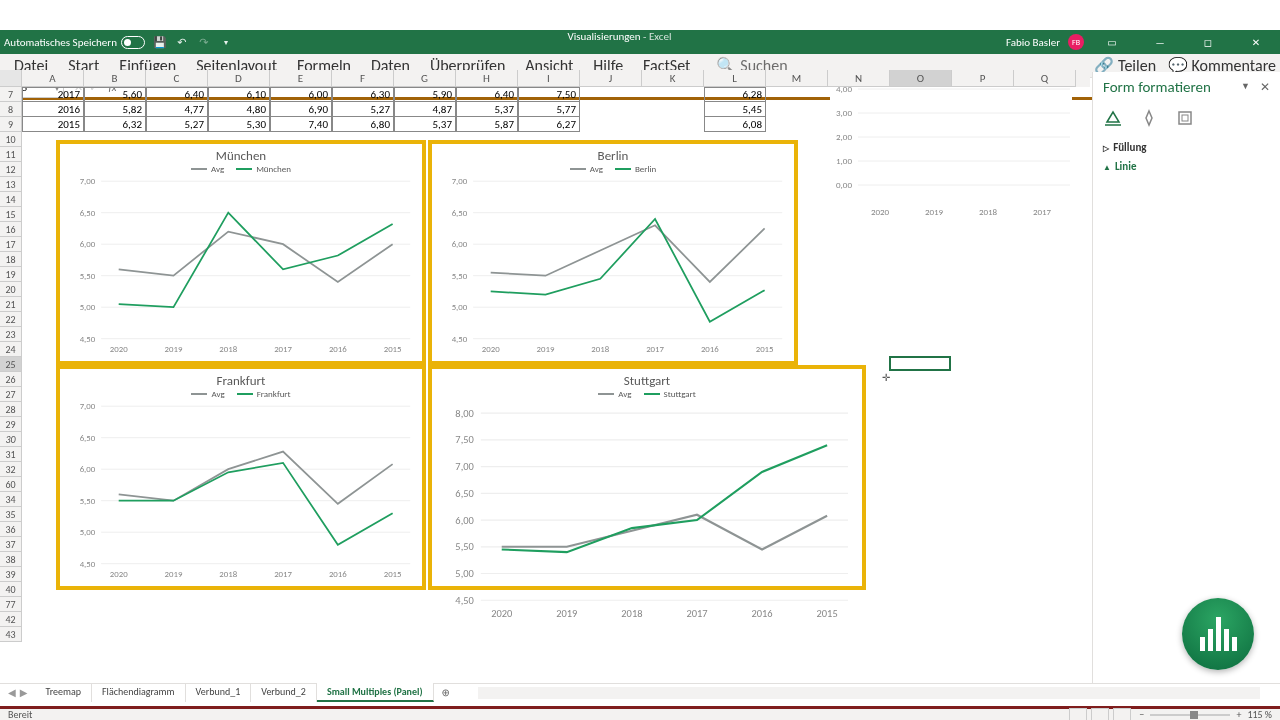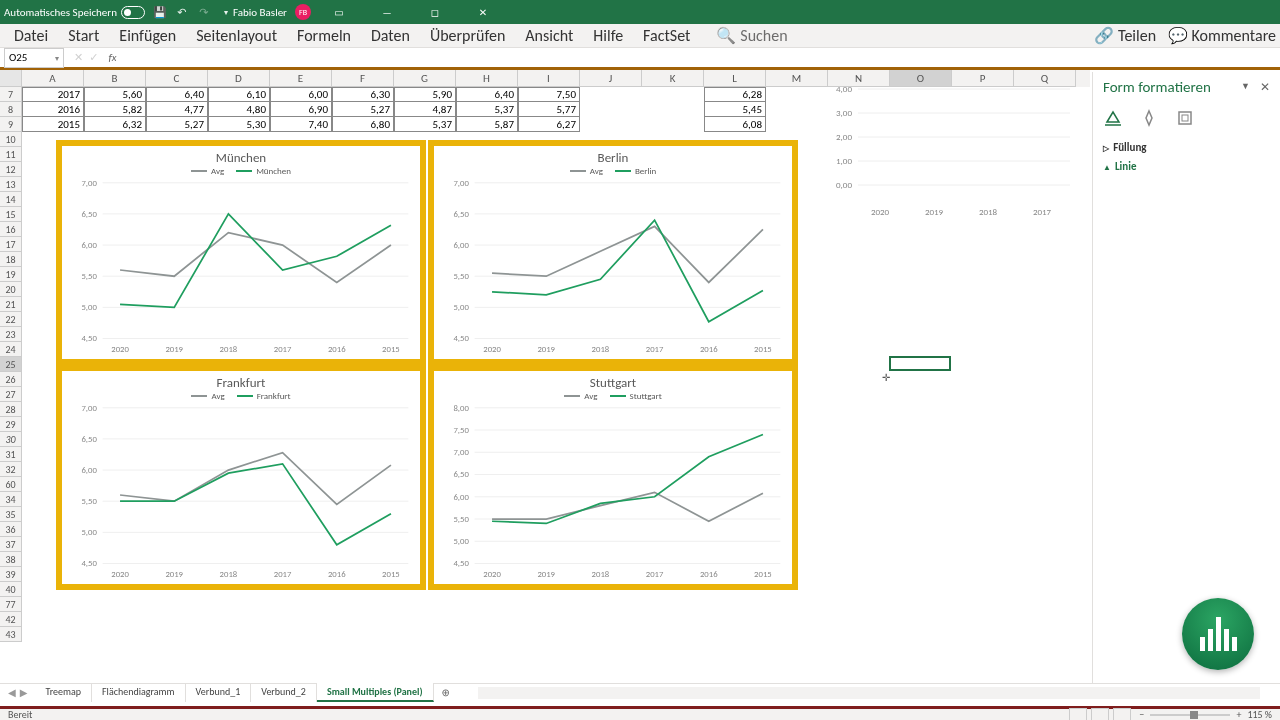--- a/index.html
+++ b/index.html
@@ -1,19 +1,19 @@
 <!DOCTYPE html>
 <html><head>
 <meta charset="utf-8">
 <style>
 * { box-sizing: border-box; margin: 0; padding: 0; font-family: "Segoe UI", Calibri, sans-serif; }
 body { width: 1280px; height: 720px; overflow: hidden; background: #fff; position: relative; }
 
 
-.titlebar { height: 24px; background: #217346; color: #fff; display: flex; font-size: 11px; padding: 0 4px; }
+.titlebar { height: 24px; background: #217346; color: #fff; display: flex; font-size: 11px; padding: 0 4px; margin-top: 30px; }
 .titlebar-left { display: flex; align-items: center; gap: 8px; flex: 0 0 auto; }
 .autosave { display: flex; align-items: center; gap: 4px; }
 .toggle { width: 24px; height: 13px; border: 1px solid #fff; border-radius: 7px; position: relative; }
 .toggle-knob { width: 7px; height: 7px; background: #fff; border-radius: 50%; position: absolute; left: 2px; top: 2px; }
 .tb-icon { width: 14px; height: 14px; display: inline-flex; align-items: center; justify-content: center; opacity: 0.9; }
 .titlebar-center { flex: 1; text-align: center; }
 .titlebar-right { display: flex; align-items: center; gap: 8px; }
 .avatar { width: 16px; height: 16px; border-radius: 50%; background: #e91e63; font-size: 8px; display: flex; align-items: center; justify-content: center; color: #fff; }
 .winbtn { width: 40px; height: 24px; display: flex; align-items: center; justify-content: center; font-size: 10px; }
 
@@ -38,21 +38,21 @@
 .colh { border-right: 1px solid #ccc; border-bottom: 1px solid #ccc; display: flex; align-items: center; justify-content: center; }
 .colh.sel { background: #d2d2d2; }
 .grid-body { position: absolute; top: 17px; left: 0; right: 0; bottom: 0; }
 .rowhead { position: absolute; left: 0; width: 22px; height: 15px; background: #f3f2f1; border-right: 1px solid #ccc; border-bottom: 1px solid #ccc; font-size: 10px; color: #555; display: flex; align-items: center; justify-content: center; }
 .rowhead.sel { background: #d2d2d2; }
 .cell { position: absolute; height: 15px; border-right: 1px solid #e8e8e8; border-bottom: 1px solid #e8e8e8; font-size: 11px; padding: 0 3px; display: flex; align-items: center; justify-content: flex-end; }
 .sel-cell { position: absolute; border: 2px solid #217346; pointer-events: none; }
 .cursor-mark { position: absolute; font-size: 10px; color: #555; }
 
 
-.chart-panel { position: absolute; background: #fff; border: 6px solid #eab308; }
+.chart-panel { position: absolute; background: #fff; border: 4px solid #eab308; }
 .chart-title { text-align: center; font-size: 13px; color: #595959; }
 .chart-legend { text-align: center; font-size: 9px; color: #595959; display: flex; justify-content: center; gap: 12px; }
 .leg-item { display: flex; align-items: center; gap: 4px; }
 .leg-line { width: 16px; height: 2px; }
 .y-label { font-size: 9px; fill: #888; text-anchor: end; }
 .x-label { font-size: 9px; fill: #888; text-anchor: middle; }
 .gridline { stroke: #eee; stroke-width: 1; }
 .series-avg { stroke: #8e9494; stroke-width: 1.8; fill: none; }
 .series-city { stroke: #1f9e5f; stroke-width: 1.8; fill: none; }
 
@@ -102,20 +102,23 @@
     <span class="autosave">
       <span>Automatisches Speichern</span>
       <span class="toggle">
           <span class="toggle-knob"></span>
         </span>
     </span>
     <span class="tb-icon">💾</span>
     <span class="tb-icon">↶</span>
     <span class="tb-icon" style="opacity:.4">↷</span>
     <span class="tb-icon" style="font-size:8px">▾</span>
+  </div>
+  <div class="titlebar-center">
+    <span>Visualisierungen</span><span style="opacity:.8"> - Excel</span>
   </div>
   <div class="titlebar-right">
     <span>Fabio Basler</span>
     <span class="avatar">FB</span>
     <span class="winbtn">▭</span>
     <span class="winbtn">—</span>
     <span class="winbtn">◻</span>
     <span class="winbtn">✕</span>
   </div>
 </div>
@@ -362,21 +365,21 @@
           <text class="x-label" x="60" y="213">2020</text>
           <text class="x-label" x="116" y="213">2019</text>
           <text class="x-label" x="172" y="213">2018</text>
           <text class="x-label" x="228" y="213">2017</text>
           <text class="x-label" x="284" y="213">2016</text>
           <text class="x-label" x="340" y="213">2015</text>
           <path class="series-avg" d="M60 128.16000000000003 L116 134.6 L172 102.4 L228 84.36799999999998 L284 137.82 L340 97.248 "></path>
           <path class="series-city" d="M60 134.6 L116 134.6 L172 105.61999999999999 L228 95.96000000000002 L284 179.68 L340 147.48000000000002 "></path>
         </svg>
       </div>
-      <div class="chart-panel" style="left: 428px; top: 278px; width: 370px; height: 225px;">
+      <div class="chart-panel" style="left: 428px; top: 278px; width: 438px; height: 225px;">
         <div class="chart-title" style="margin-top: 4px;">Stuttgart</div>
         <div class="chart-legend">
           <span class="leg-item">
             <span class="leg-line" style="background:#8e9494"></span>
             <span>Avg</span>
           </span>
           <span class="leg-item">
             <span class="leg-line" style="background:#1f9e5f"></span>
             <span>Stuttgart</span>
           </span>

